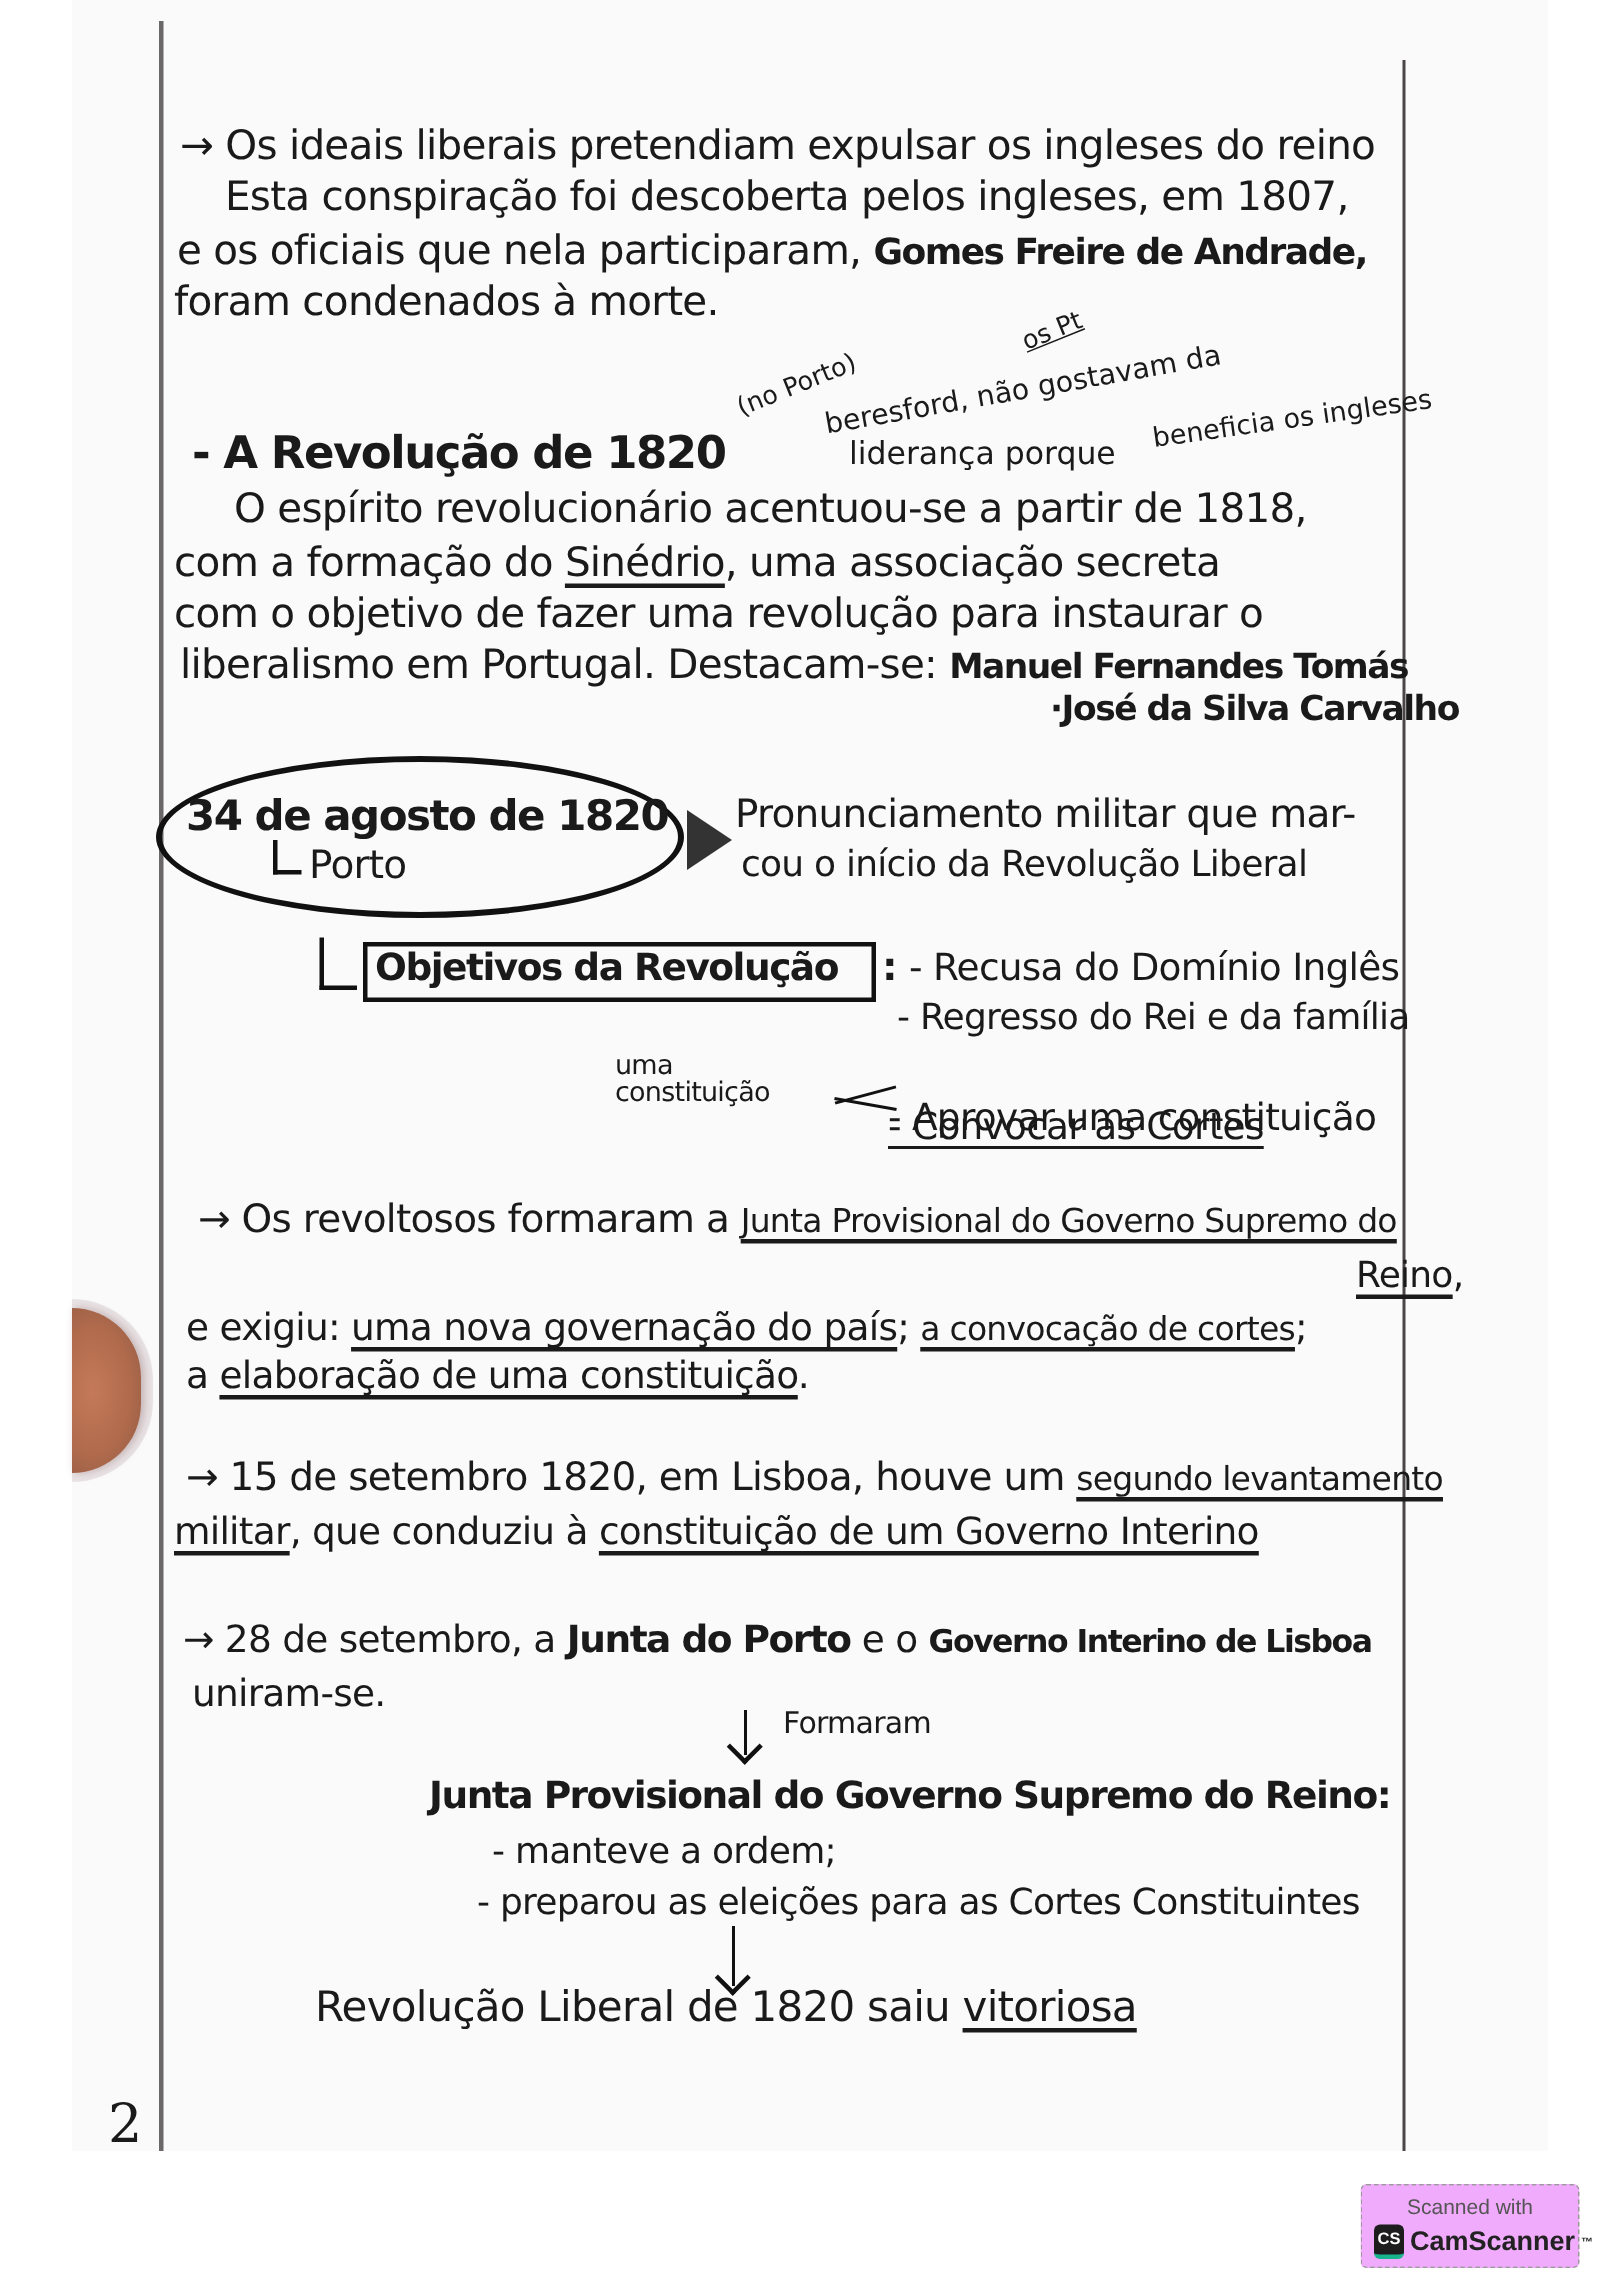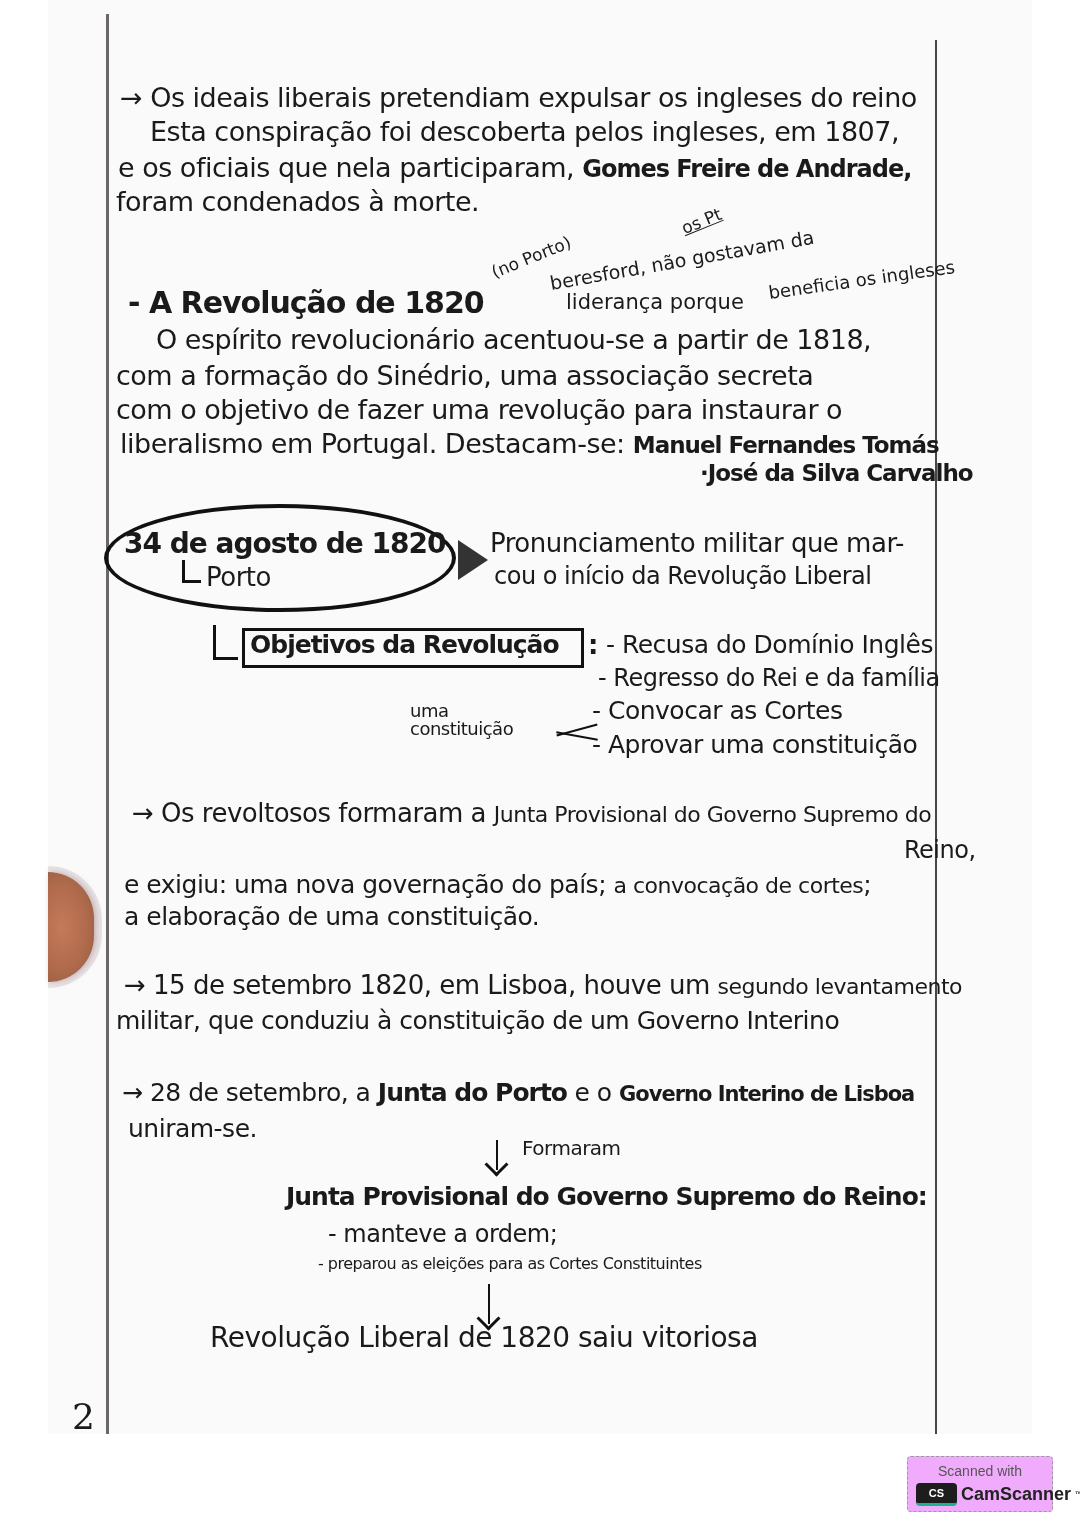--- a/index.html
+++ b/index.html
@@ -33,21 +33,21 @@
     border-radius:0 60px 60px 0; background:#e9e3e5;
   }
   .line {
     position:absolute; white-space:nowrap;
     font-family: "DejaVu Sans", sans-serif;
     font-size:26px; letter-spacing:-0.5px; line-height:1;
   }
   .hand { font-weight:400; }
   .bold { font-weight:700; letter-spacing:-1px; }
   .small { font-size:18px; font-weight:400; }
-  .u { text-decoration-thickness:3px; text-underline-offset:5px; }
+  .u { text-decoration:underline; text-decoration-thickness:3px; text-underline-offset:5px;margin-top:40px; }
   .oval {
     position:absolute; left:104px; top:504px; width:344px; height:100px;
     border:4px solid #111; border-radius:50%;
   }
   .tri {
     position:absolute; left:458px; top:540px; width:0; height:0;
     border-top:20px solid transparent; border-bottom:20px solid transparent;
     border-left:30px solid #333;
   }
   .box {
@@ -76,21 +76,21 @@
     position:absolute; left:72px; top:1396px; font-size:36px; font-family:"DejaVu Serif", serif;
   }
   .watermark {
     position:absolute; left:907px; top:1456px; width:144px; height:54px;
     border:1px dashed #9a9a9a; border-radius:4px; background:#f0abfc;
     font-family:"Liberation Sans", sans-serif;
   }
   .wm-top { position:absolute; top:6px; left:0; width:100%; text-align:center; font-size:14px; color:#555; }
   .wm-bottom { position:absolute; top:26px; left:8px; font-size:18px; font-weight:700; color:#222; display:flex; align-items:center; gap:4px; }
   .cs-icon {
-    width:41px; height:20px; border-radius:4px; background:#1d1d1d;
+    width:20px; height:20px; border-radius:4px; background:#1d1d1d;
     border-bottom:3px solid #18b48e; color:#fff; font-size:11px; font-weight:700;
     display:flex; align-items:center; justify-content:center;
   }
   .rot-note { position:absolute; font-size:17px; white-space:nowrap; transform-origin:left bottom; }
 </style>
 </head>
 <body>
 
 <div class="page"></div>
 <div class="page-top-blank"></div>
@@ -147,21 +147,21 @@
 <div class="line hand" style="left:116px;top:1008px;font-size:25px;"><span class="u">militar</span><span>, que conduziu à </span><span class="u">constituição de um Governo Interino</span></div>
 
 <div class="line hand" style="left:122px;top:1080px;font-size:25px;"><span>→ 28 de setembro, a </span><span class="bold">Junta do Porto</span><span> e o </span><span class="bold" style="font-size:21px;">Governo Interino de Lisboa</span></div>
 <div class="line hand" style="left:128px;top:1116px;font-size:25px;">uniram-se.</div>
 <div class="arrow-down" style="left:496px;top:1140px;height:30px;"></div>
 <div class="arrow-head" style="left:488px;top:1156px;"></div>
 <div class="line hand" style="left:522px;top:1138px;font-size:20px;">Formaram</div>
 
 <div class="line bold" style="left:286px;top:1184px;font-size:25px;">Junta Provisional do Governo Supremo do Reino:</div>
 <div class="line hand" style="left:328px;top:1222px;font-size:24px;">- manteve a ordem;</div>
-<div class="line hand" style="left:318px;top:1256px;font-size:16px;">- preparou as eleições para as Cortes Constituintes</div>
+<div class="line hand" style="left:318px;top:1256px;font-size:24px;">- preparou as eleições para as Cortes Constituintes</div>
 <div class="arrow-down" style="left:488px;top:1284px;height:40px;"></div>
 <div class="arrow-head" style="left:480px;top:1310px;"></div>
 <div class="line hand" style="left:210px;top:1324px;font-size:28px;"><span>Revolução Liberal de 1820 saiu </span><span class="u">vitoriosa</span></div>
 
 <div class="page-number">2</div>
 
 <div class="watermark">
   <div class="wm-top">Scanned with</div>
   <div class="wm-bottom">
     <span class="cs-icon">CS</span>

